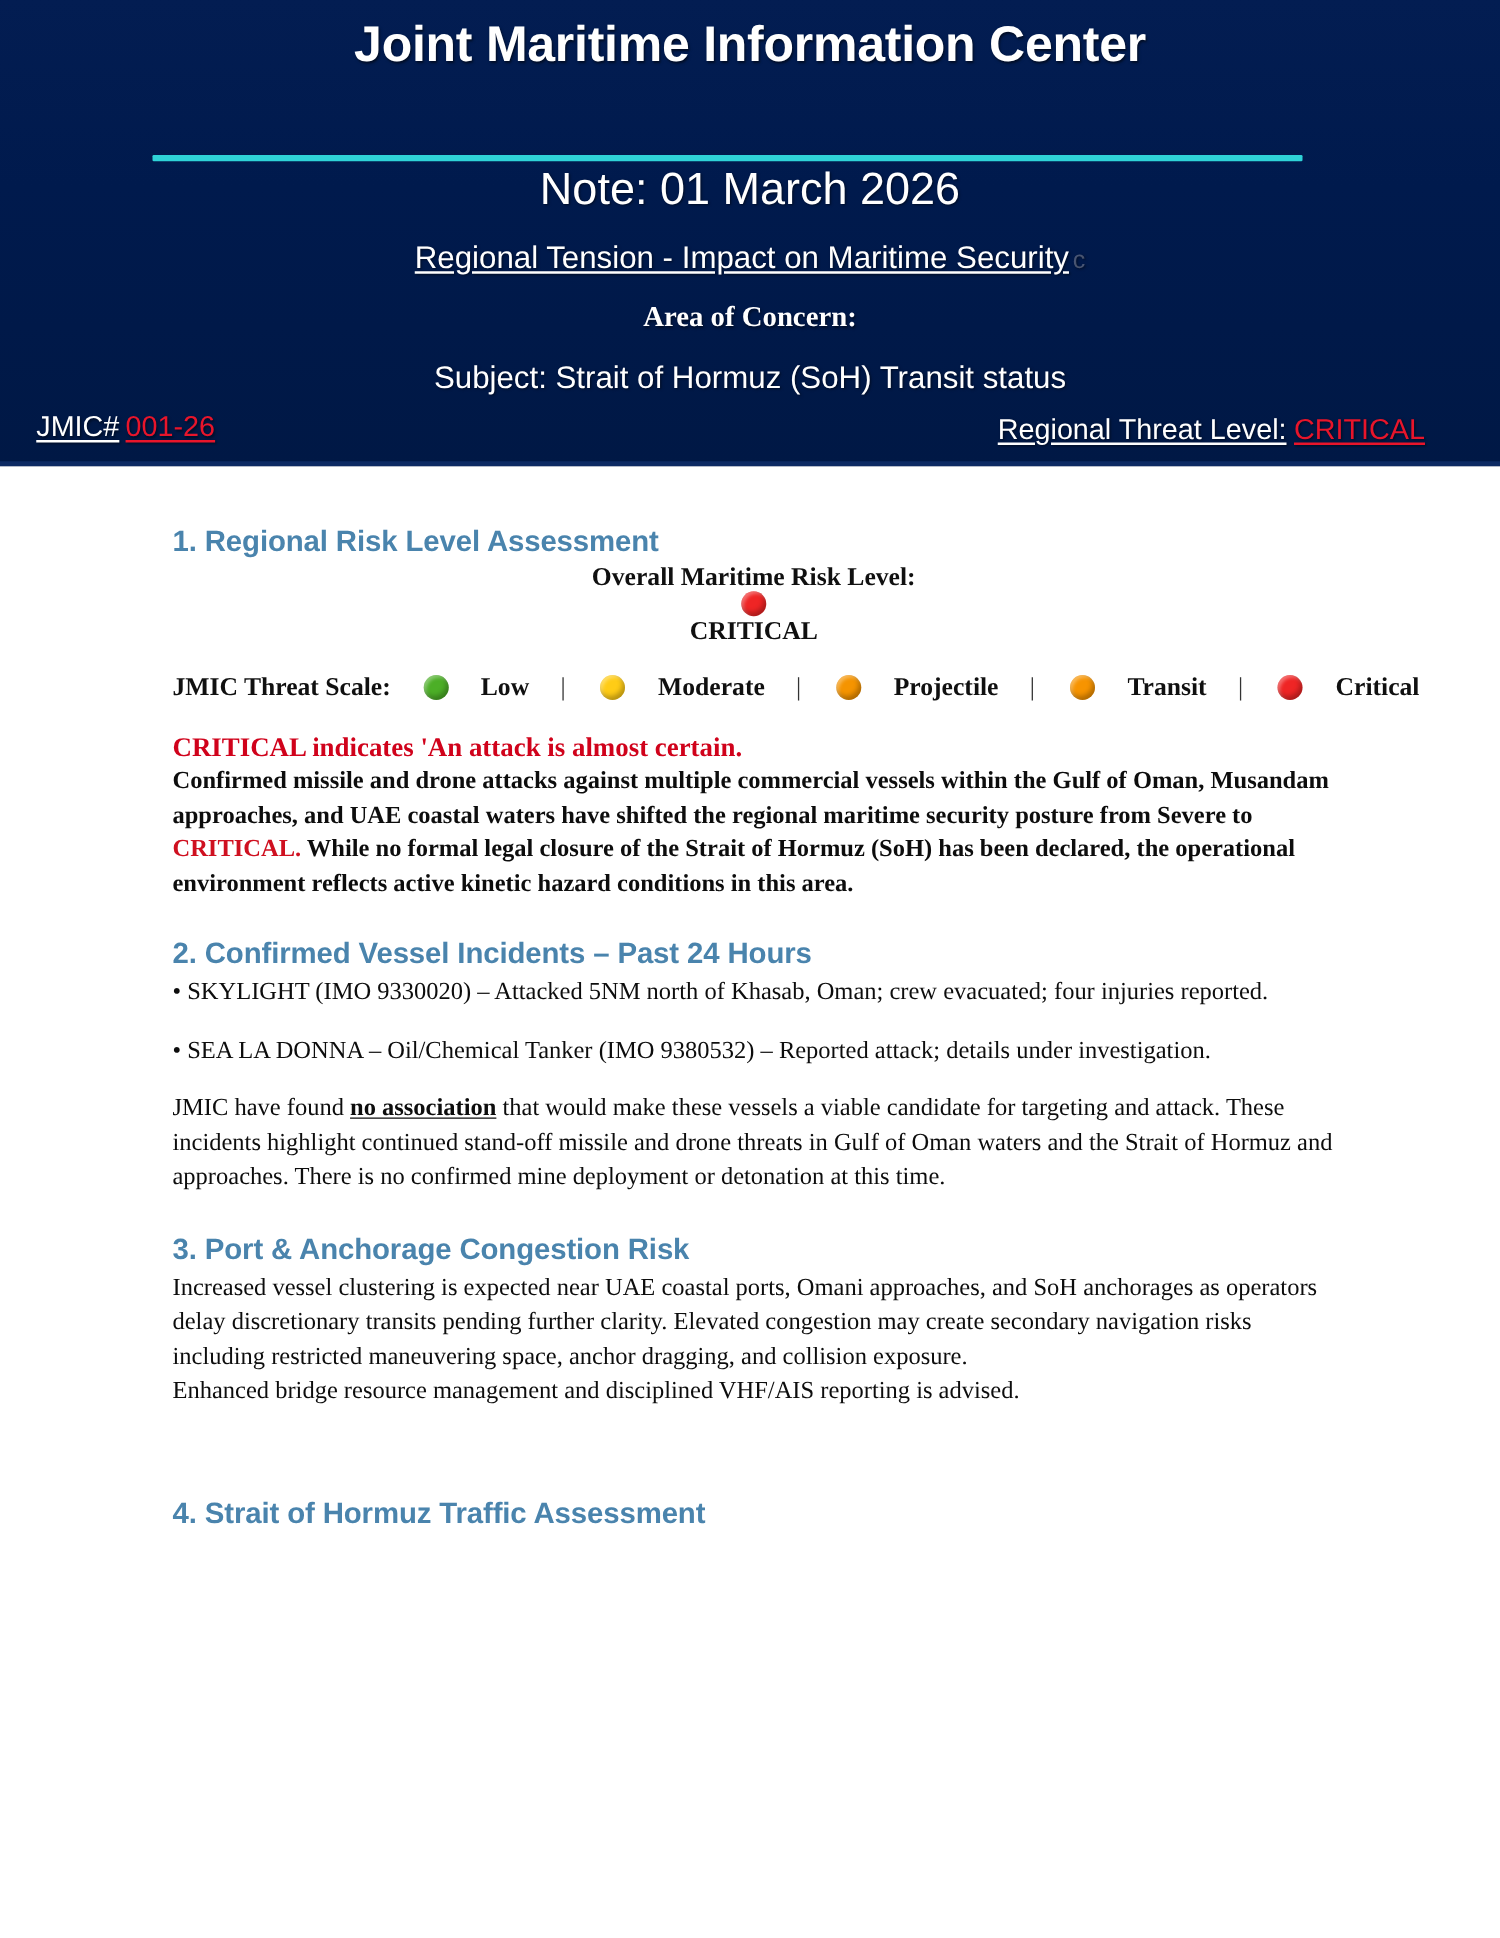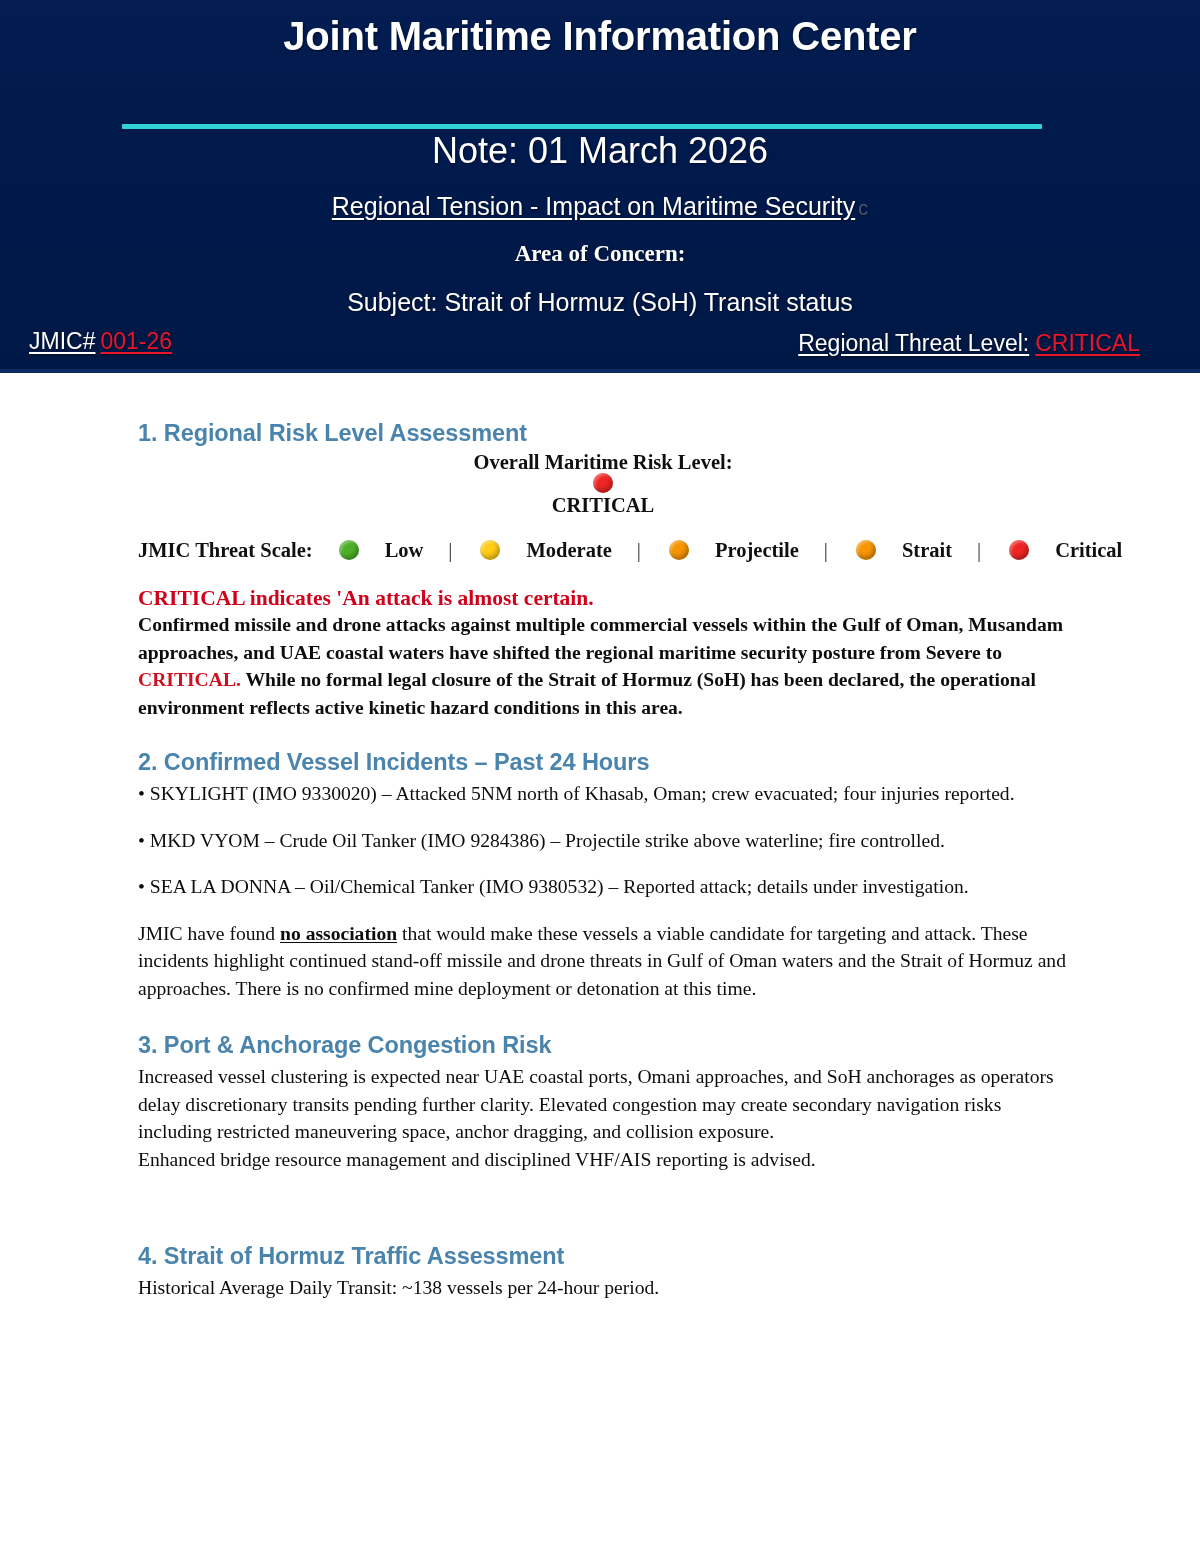--- a/index.html
+++ b/index.html
@@ -323,40 +323,38 @@
       <span class="dot" id="dot-s0" style="background: rgb(76, 175, 39);"></span>
       <span>Low</span>
       <span class="sep">|</span>
       <span class="dot" id="dot-s1" style="background: rgb(255, 204, 22);"></span>
       <span>Moderate</span>
       <span class="sep">|</span>
       <span class="dot" id="dot-s2" style="background: rgb(245, 148, 0);"></span>
       <span>Projectile</span>
       <span class="sep">|</span>
       <span class="dot" id="dot-s3" style="background: rgb(247, 148, 0);"></span>
-      <span>Strait</span>
+      <span>Transit</span>
       <span class="sep">|</span>
       <span class="dot" id="dot-s4" style="background: rgb(239, 37, 37);"></span>
       <span>Critical</span>
     </div>
 
     <div class="critical-note">CRITICAL indicates 'An attack is almost certain.</div>
 
     <p class="para bold blk"><span>Confirmed missile and drone attacks against multiple commercial vessels within the Gulf of Oman, Musandam approaches, and UAE coastal waters have shifted the regional maritime security posture from Severe to </span><span class="red-bold">CRITICAL.</span><span> While no formal legal closure of the Strait of Hormuz (SoH) has been declared, the operational environment reflects active kinetic hazard conditions in this area.</span></p>
 
     <h2 class="section-heading" style="margin-top:28px;">2. Confirmed Vessel Incidents – Past 24 Hours</h2>
 
     <div class="bullet">SKYLIGHT (IMO 9330020) – Attacked 5NM north of Khasab, Oman; crew evacuated; four injuries reported.</div>
-    <div class="bullet">MKD VYOM – Crude Oil Tanker (IMO 9284386) – Projectile strike above waterline; fire controlled.</div>
     <div class="bullet">SEA LA DONNA – Oil/Chemical Tanker (IMO 9380532) – Reported attack; details under investigation.</div>
 
     <p class="para blk-sm"><span>JMIC have found </span><span class="u-bold">no association</span><span> that would make these vessels a viable candidate for targeting and attack.  These incidents highlight continued stand-off missile and drone threats in Gulf of Oman waters and the Strait of Hormuz and approaches. There is no confirmed mine deployment or detonation at this time.</span></p>
 
     <h2 class="section-heading" style="margin-top:30px;">3. Port &amp; Anchorage Congestion Risk</h2>
     <p class="para">Increased vessel clustering is expected near UAE coastal ports, Omani approaches, and SoH anchorages as operators delay discretionary transits pending further clarity. Elevated congestion may create secondary navigation risks including restricted maneuvering space, anchor dragging, and collision exposure.</p>
     <p class="para blk">Enhanced bridge resource management and disciplined VHF/AIS reporting is advised.</p>
 
     <h2 class="section-heading" style="margin-top:70px;">4. Strait of Hormuz Traffic Assessment</h2>
-    <p class="para">Historical Average Daily Transit: ~138 vessels per 24-hour period.</p>
 
   </div>
 
 </div>
 
 </body></html>

